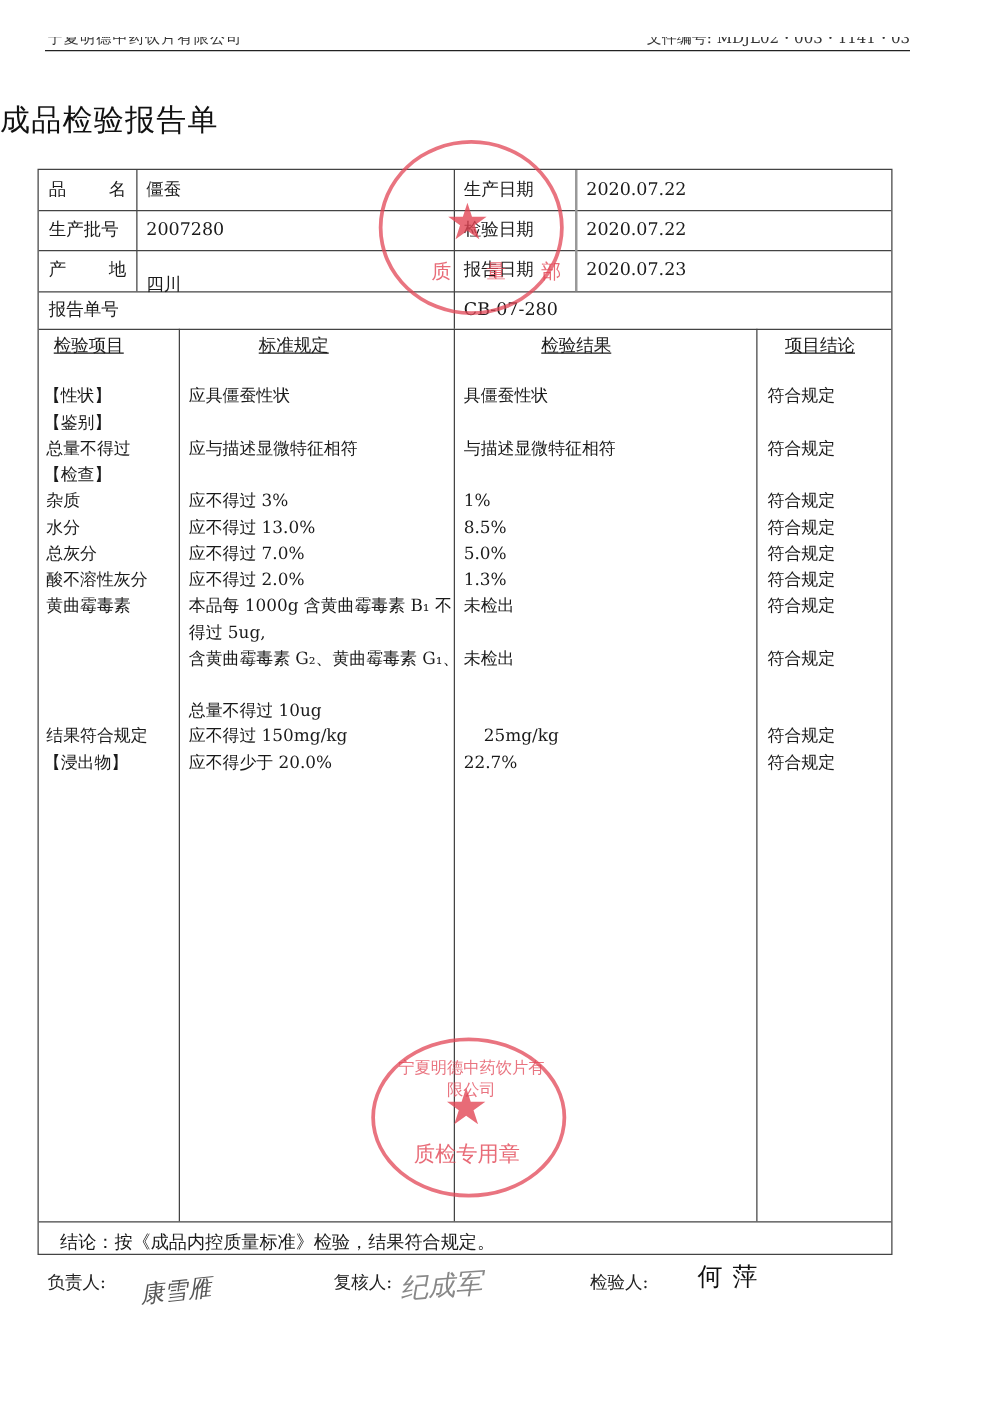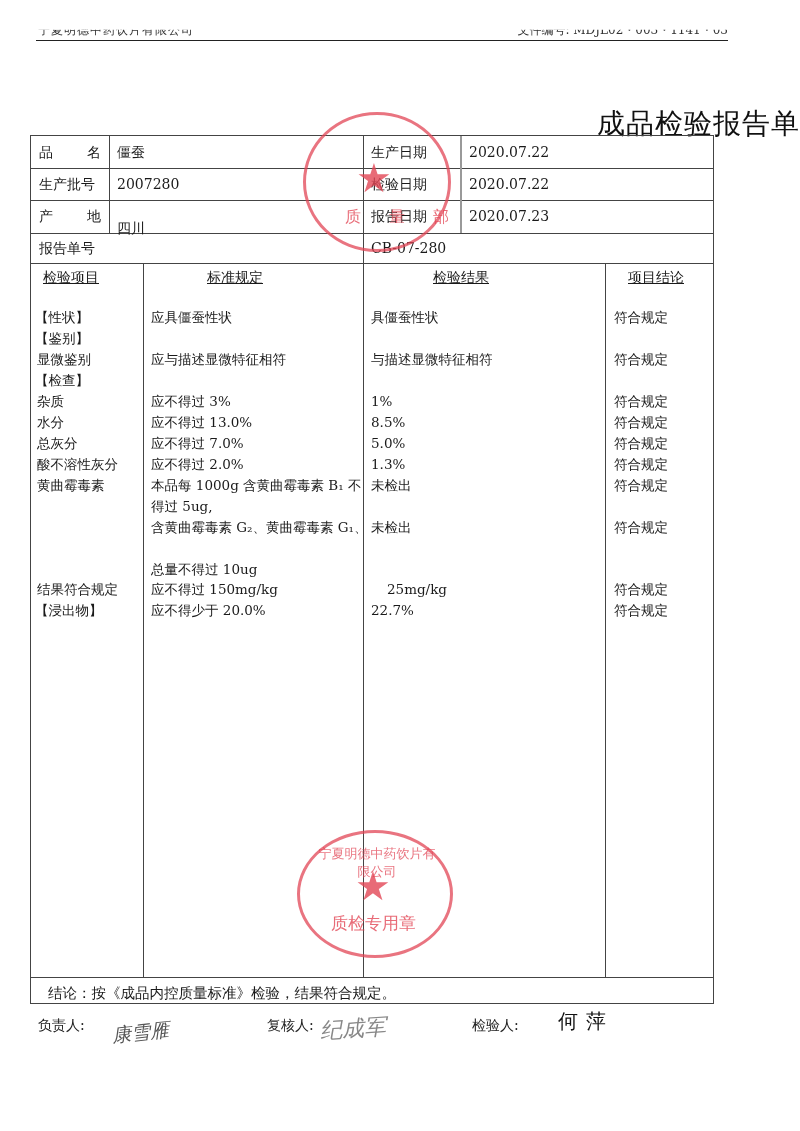--- a/index.html
+++ b/index.html
@@ -9,23 +9,23 @@
     color: #1a1a1a;
   }
   .abs { position: absolute; }
   .header-line {
     position: absolute; left: 36px; top: 40px; width: 692px; height: 0;
     border-top: 1.5px solid #222;
   }
   .header-left { left: 38px; top: 22px; font-size: 12px; color: #333; letter-spacing: 1px; clip-path: inset(45% 0 0 0); }
   .header-right { right: 72px; top: 22px; font-size: 12px; color: #333; clip-path: inset(45% 0 0 0); }
   .title {
-    left: 0; width: 800px; top: 80px; text-align: right;
+    left: 0; width: 800px; top: 80px; text-align: left;
     font-family: "DejaVu Sans", "Liberation Sans", sans-serif;
-    font-size: 28px; letter-spacing: 1px; color: #111; margin-top: 25px;
+    font-size: 24px; letter-spacing: 1px; color: #111;
   }
   .tbl { position: absolute; left: 30px; top: 135px; width: 684px; height: 869px; border: 1px solid #444; box-sizing: border-box; }
   .hline { position: absolute; height: 0; border-top: 1px solid #444; }
   .vline { position: absolute; width: 0; border-left: 1px solid #444; }
   .vline.gray { border-left: 2px solid #999; }
   .cell { position: absolute; font-size: 14px; line-height: 20px; white-space: nowrap; }
   .lbl-spread { display: flex; justify-content: space-between; width: 62px; }
   .colhead { text-decoration: underline; font-size: 14px; }
   .row-txt { position: absolute; font-size: 13.5px; line-height: 21px; white-space: nowrap; }
   .conclusion { position: absolute; left: 48px; top: 984px; font-size: 14.5px; font-family: "DejaVu Sans", "Liberation Sans", sans-serif; }
@@ -90,21 +90,21 @@
   <div class="cell" style="left:340px;top:70px;">报告日期</div>
   <div class="cell" style="left:438px;top:70px;">2020.07.23</div>
 
   <div class="cell colhead" style="left:12px;top:131px;">检验项目</div>
   <div class="cell colhead" style="left:176px;top:131px;">标准规定</div>
   <div class="cell colhead" style="left:402px;top:131px;">检验结果</div>
   <div class="cell colhead" style="left:597px;top:131px;">项目结论</div>
 
   <div class="row-txt" style="left:4px;top:171px;">【性状】</div>
   <div class="row-txt" style="left:4px;top:192px;">【鉴别】</div>
-  <div class="row-txt" style="left:6px;top:213px;">显微鉴别</div>
+  <div class="row-txt" style="left:6px;top:213px;">总量不得过</div>
   <div class="row-txt" style="left:4px;top:234px;">【检查】</div>
   <div class="row-txt" style="left:6px;top:255px;">杂质</div>
   <div class="row-txt" style="left:6px;top:276px;">水分</div>
   <div class="row-txt" style="left:6px;top:297px;">总灰分</div>
   <div class="row-txt" style="left:6px;top:318px;">酸不溶性灰分</div>
   <div class="row-txt" style="left:6px;top:339px;">黄曲霉毒素</div>
   <div class="row-txt" style="left:6px;top:443px;">结果符合规定</div>
   <div class="row-txt" style="left:4px;top:464px;">【浸出物】</div>
 
   <div class="row-txt" style="left:120px;top:171px;">应具僵蚕性状</div>

